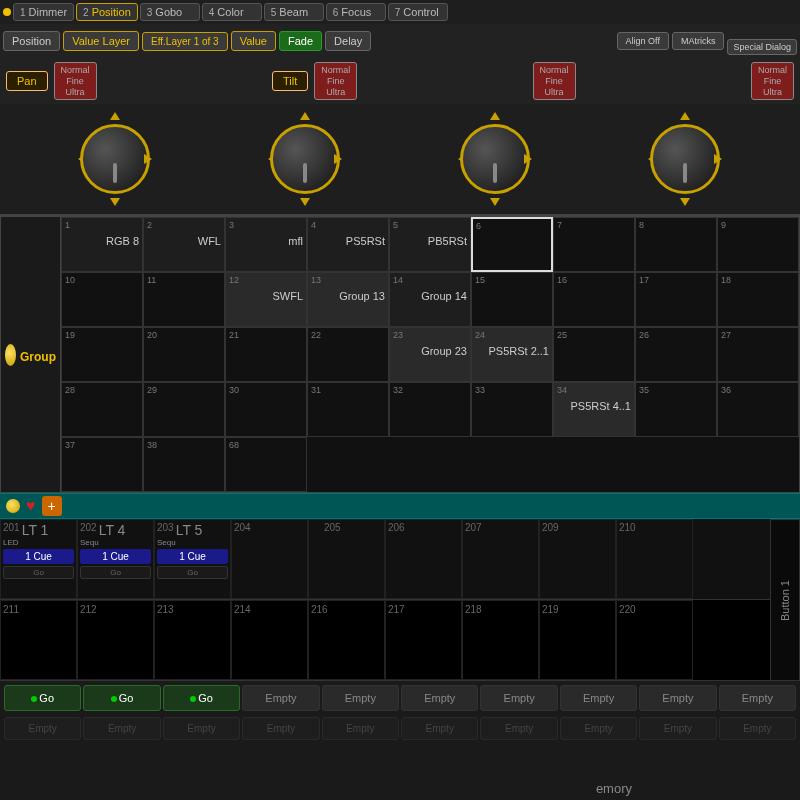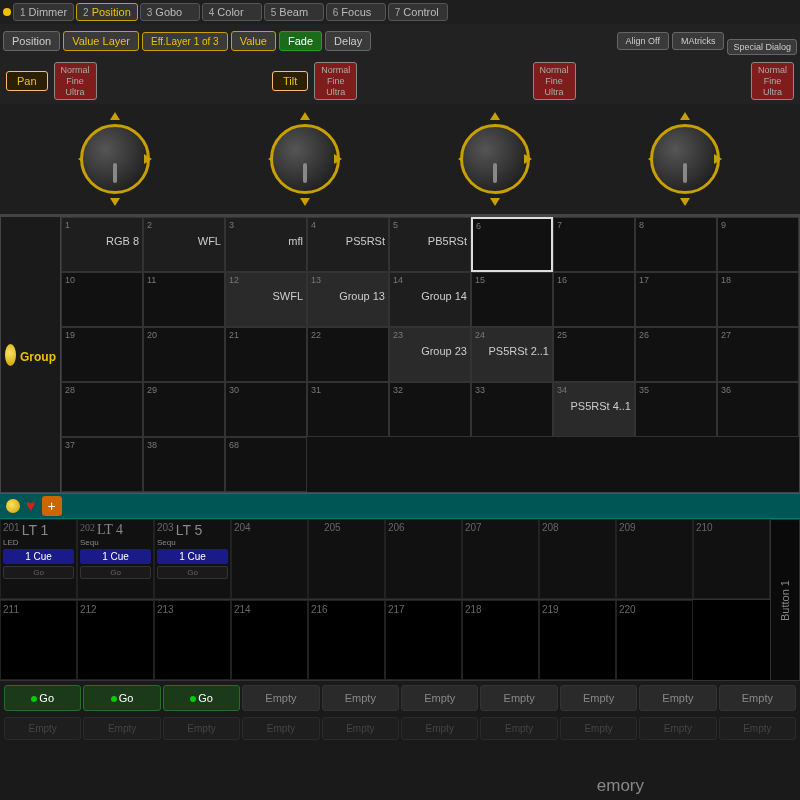--- a/index.html
+++ b/index.html
@@ -672,21 +672,21 @@
     <div class="exec-cell">
           <div style="display: flex; gap: 2px;">
             <span class="exec-num">201</span>
             <span class="lt-label">LT 1</span>
           </div>
           <div class="sequ-label">LED</div>
           <div class="exec-cue-box">1 Cue</div>
           <div class="exec-go">Go</div>
         </div>
         <div class="exec-cell">
-          <div style="display: flex; gap: 2px; font-family: Liberation Serif, serif;">
+          <div style="display: flex; gap: 2px;">
             <span class="exec-num">202</span>
             <span class="lt-label">LT 4</span>
           </div>
           <div class="sequ-label">Sequ</div>
           <div class="exec-cue-box">1 Cue</div>
           <div class="exec-go">Go</div>
         </div>
         <div class="exec-cell">
           <div style="display: flex; gap: 2px;">
             <span class="exec-num">203</span>
@@ -707,25 +707,20 @@
           </div>
         </div>
         <div class="exec-cell">
           <div style="display: flex; gap: 2px;">
             <span class="exec-num">206</span>
           </div>
         </div>
         <div class="exec-cell">
           <div style="display: flex; gap: 2px;">
             <span class="exec-num">207</span>
-          </div>
-        </div>
-        <div class="exec-cell">
-          <div style="display: flex; gap: 2px;">
-            <span class="exec-num">208</span>
           </div>
         </div>
         <div class="exec-cell">
           <div style="display: flex; gap: 2px;">
             <span class="exec-num">209</span>
           </div>
         </div>
         <div class="exec-cell">
           <div style="display: flex; gap: 2px;">
             <span class="exec-num">210</span>
@@ -770,13 +765,13 @@
     <div class="empty-btn">Empty</div>
     <div class="empty-btn">Empty</div>
     <div class="empty-btn">Empty</div>
     <div class="empty-btn">Empty</div>
     <div class="empty-btn">Empty</div>
     <div class="empty-btn">Empty</div>
     <div class="empty-btn">Empty</div>
     <div class="empty-btn">Empty</div>
   </div>
 
-<div style="position:absolute; bottom:0; right:152px; color:#888; font-size:17px; padding:4px;">emory</div>
+<div style="position:absolute; bottom:0; right:164px; color:#888; font-size:13px; padding:4px;">emory</div>
 
 </body></html>

